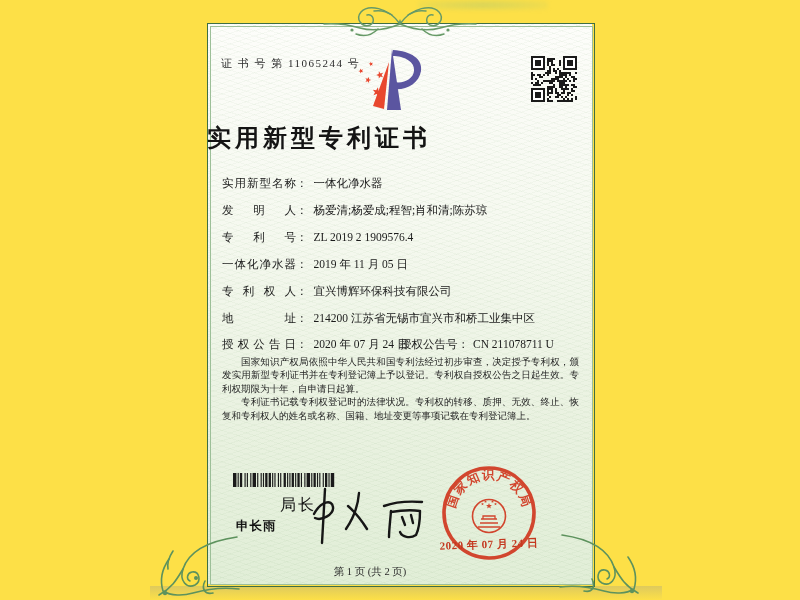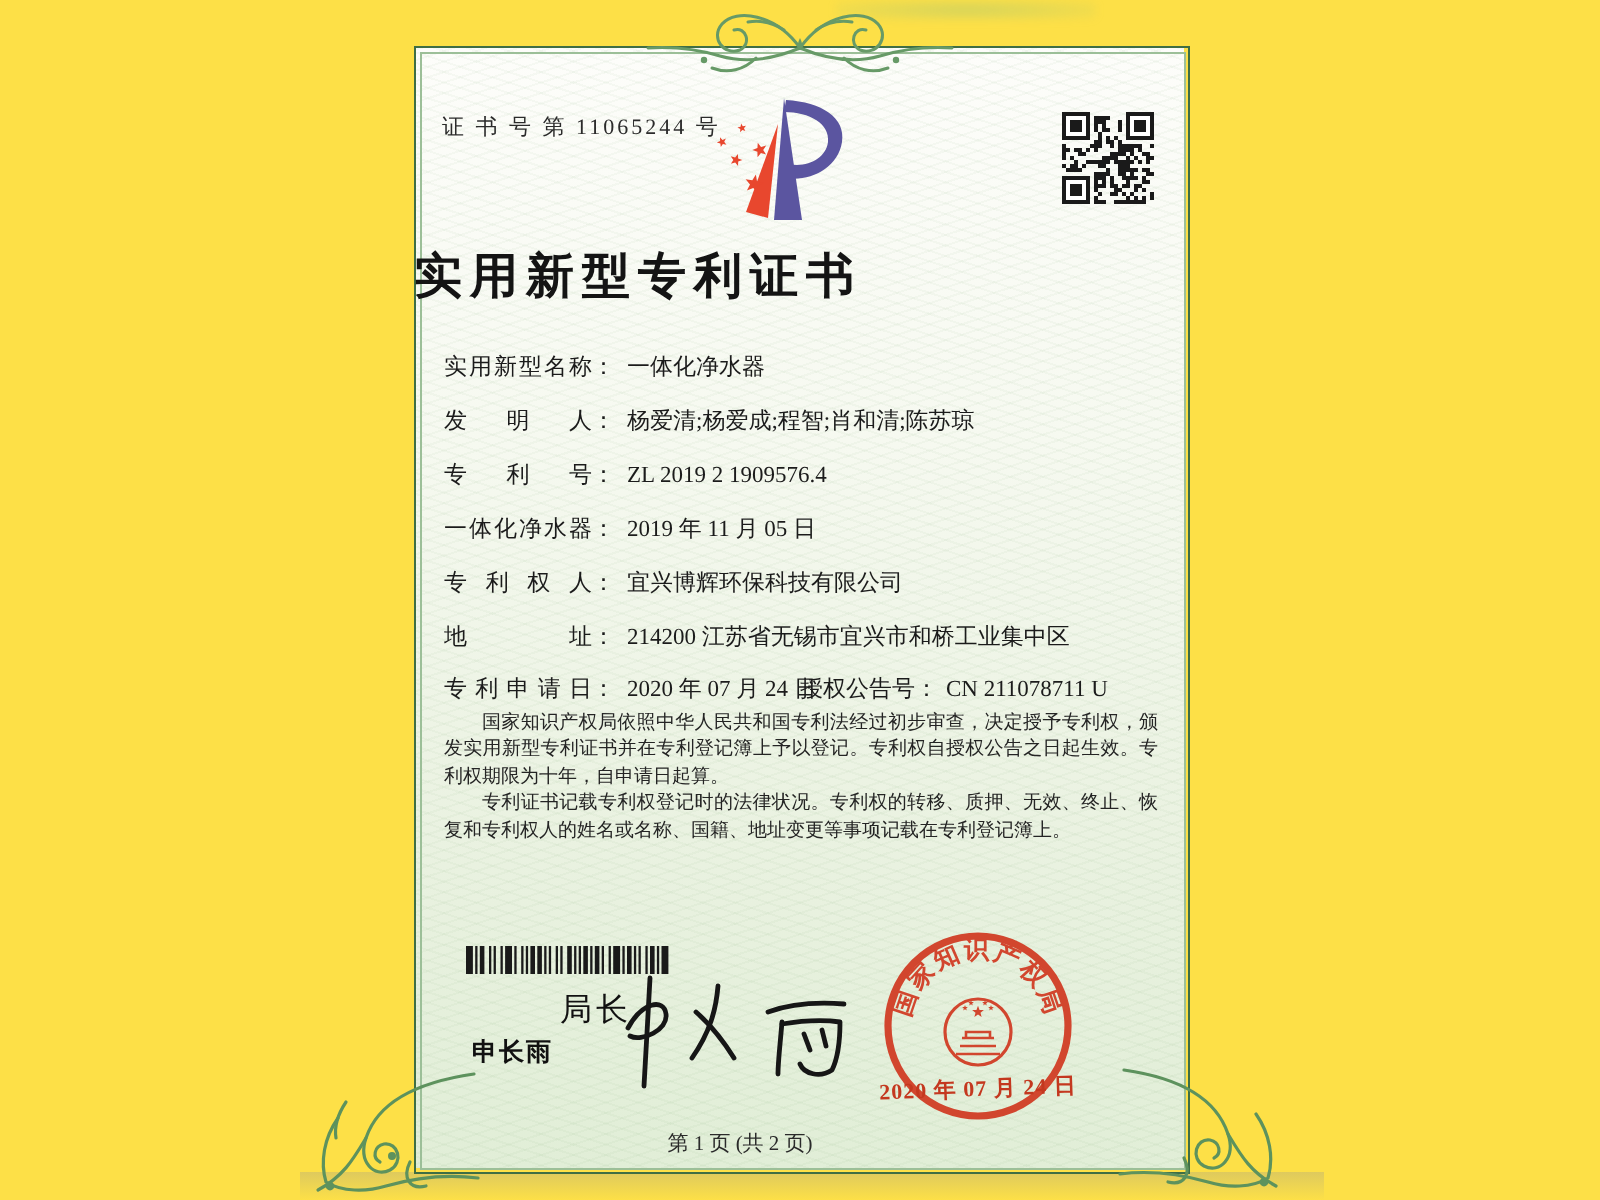--- a/index.html
+++ b/index.html
@@ -307,21 +307,21 @@
   <div class="field-row" style="top:257px">
     <span class="flabel">一体化净水器</span><span>：</span><span class="fvalue">2019 年 11 月 05 日</span>
   </div>
   <div class="field-row" style="top:284px">
     <span class="flabel">专利权人</span><span>：</span><span class="fvalue">宜兴博辉环保科技有限公司</span>
   </div>
   <div class="field-row" style="top:311px">
     <span class="flabel">地址</span><span>：</span><span class="fvalue">214200 江苏省无锡市宜兴市和桥工业集中区</span>
   </div>
   <div class="field-row" style="top:337px">
-    <span class="flabel">专利申请日</span><span>：</span><span class="fvalue">2020 年 07 月 24 日</span>
+    <span class="flabel">授权公告日</span><span>：</span><span class="fvalue">2020 年 07 月 24 日</span>
     <span class="fpair2">
       <span>授权公告号</span><span>：</span><span class="fvalue">CN 211078711 U</span>
     </span>
   </div>
 
   <div class="content body-text">
     <p>国家知识产权局依照中华人民共和国专利法经过初步审查，决定授予专利权，颁发实用新型专利证书并在专利登记簿上予以登记。专利权自授权公告之日起生效。专利权期限为十年，自申请日起算。</p>
     <p>专利证书记载专利权登记时的法律状况。专利权的转移、质押、无效、终止、恢复和专利权人的姓名或名称、国籍、地址变更等事项记载在专利登记簿上。</p>
   </div>
 

